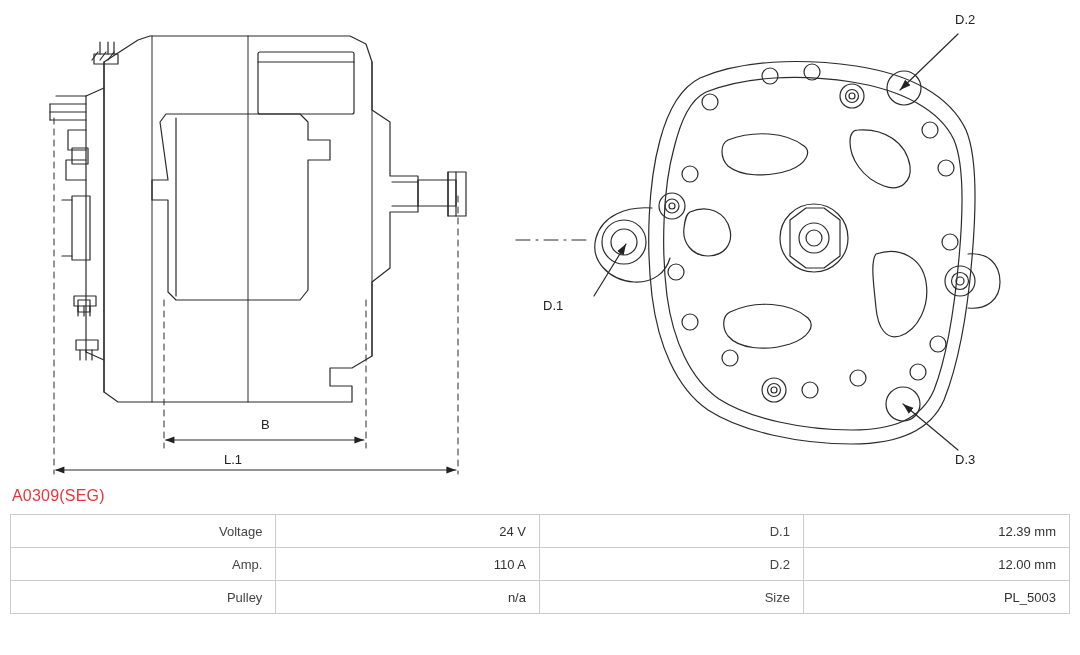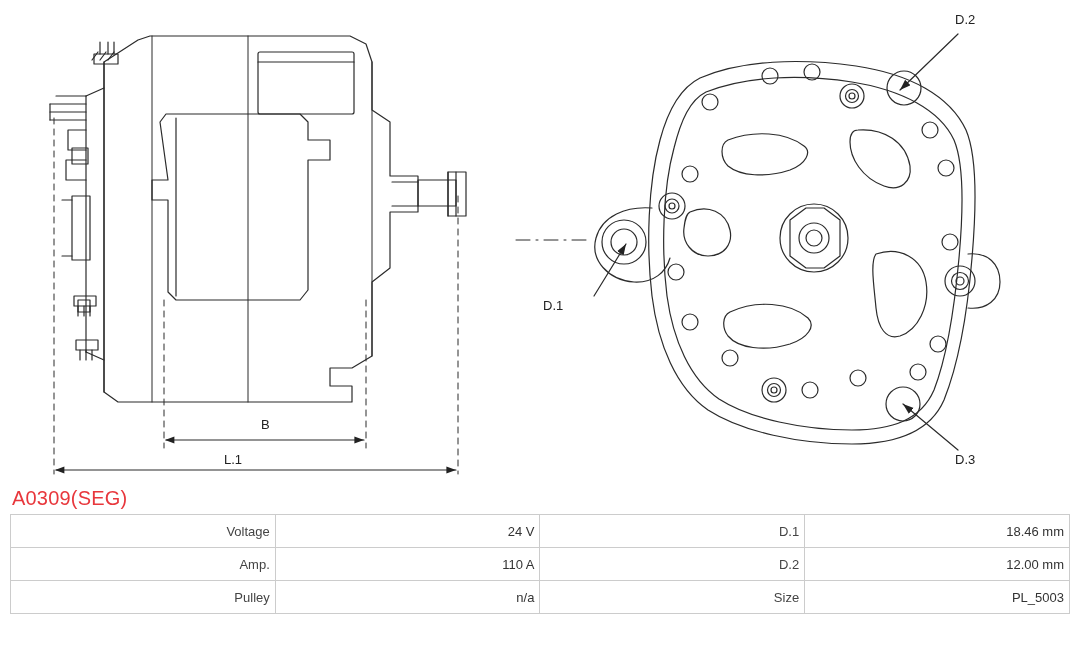--- a/index.html
+++ b/index.html
@@ -24,38 +24,38 @@
     position: absolute;
     left: 0;
     top: 0;
     width: 1080px;
     height: 490px;
   }
   .part-number {
     position: absolute;
     left: 12px;
     top: 487px;
-    font-size: 20px;
+    font-size: 16px;
     color: #e8373c;
     letter-spacing: 0.2px;
     font-family: "Liberation Sans", sans-serif;
   }
   table.specs {
     position: absolute;
     left: 10px;
     top: 514px;
     width: 1060px;
     border-collapse: collapse;
     font-size: 13px;
     color: #333333;
   }
   table.specs td {
     border: 1px solid #cccccc;
     height: 32px;
-    padding: 0 5px;
+    padding: 0 13px;
     background: #ffffff;
   }
   td.label {
     text-align: right;
     width: 255px;
     color: #444444;
   }
   td.value {
     text-align: right;
     width: 255px;
@@ -245,21 +245,21 @@
   <div class="dim-label" style="left:955px; top:452px;">D.3</div>
 
   <div class="part-number">A0309(SEG)</div>
 
   <table class="specs">
     <tbody>
       <tr>
         <td class="label">Voltage</td>
         <td class="value">24 V</td>
         <td class="label">D.1</td>
-        <td class="value">18.46 mm</td>
+        <td class="value">12.39 mm</td>
       </tr>
       <tr>
         <td class="label">Amp.</td>
         <td class="value">110 A</td>
         <td class="label">D.2</td>
         <td class="value">12.00 mm</td>
       </tr>
       <tr>
         <td class="label">Pulley</td>
         <td class="value">n/a</td>

